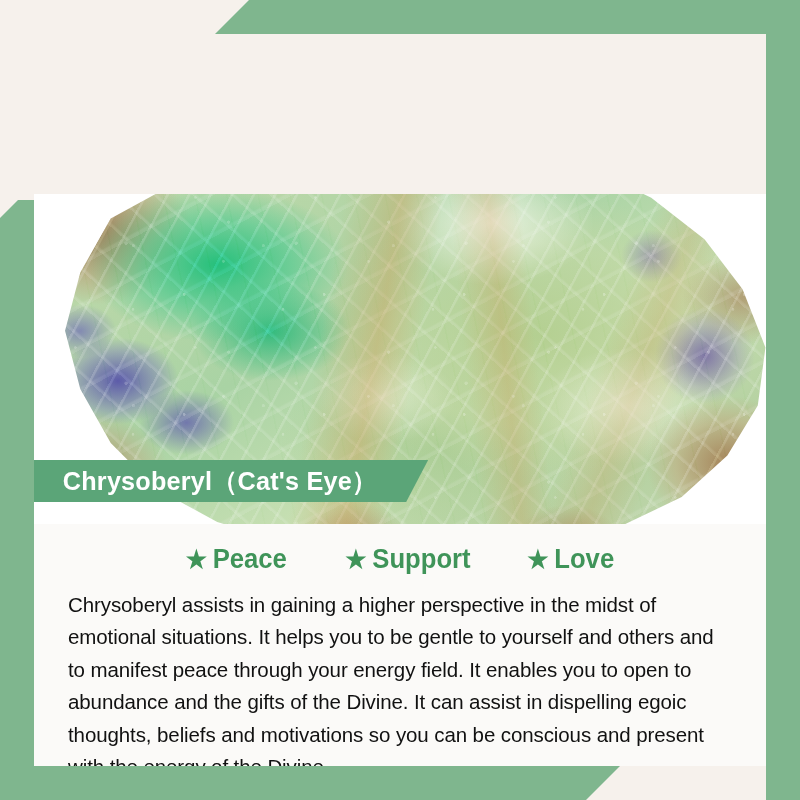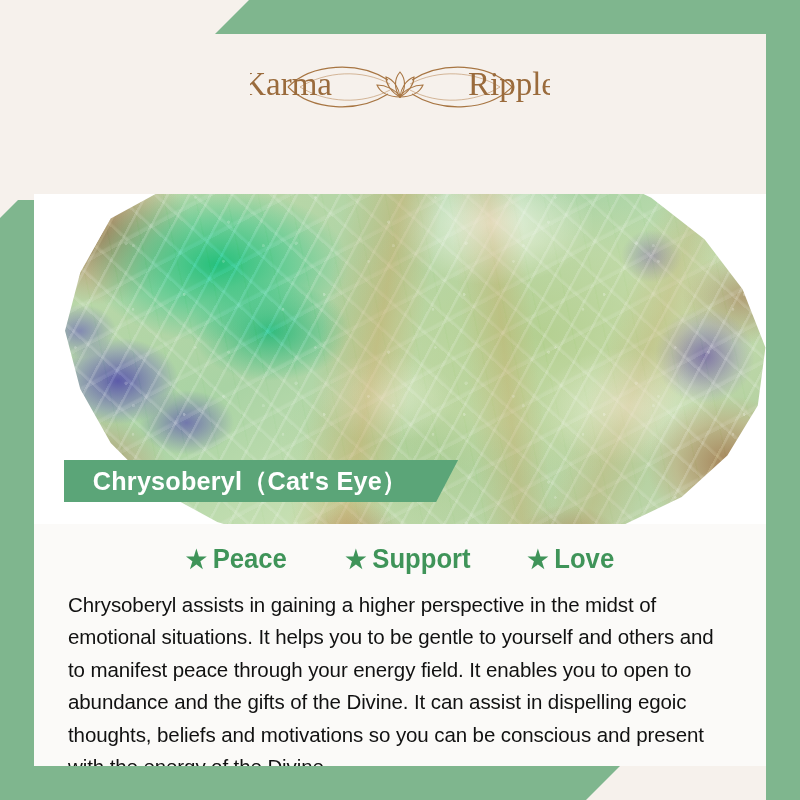--- a/index.html
+++ b/index.html
@@ -165,21 +165,20 @@
   
   .name-banner {
     position:absolute;
     left:0; bottom:22px;
     height:42px;
     padding:0 46px 0 24px;
     background:#5ba578;
     display:flex; align-items:center;
     clip-path: polygon(0 0, 100% 0, calc(100% - 22px) 100%, 0 100%);
     z-index:4;
-    margin-left:30px;
   }
   .name-banner .name {
     font-family:"Liberation Sans Narrow","Liberation Sans", sans-serif;
     color:#ffffff;
     font-size:26px;
     font-weight:bold;
     letter-spacing:0.2px;
     white-space:nowrap;
     transform:scaleX(0.97);
   }
@@ -226,46 +225,20 @@
   <div class="frame-top"></div>
   <div class="frame-right"></div>
   <div class="frame-bottom"></div>
   <div class="frame-left"></div>
 </div>
 
 <div class="card">
 
   <div class="header">
 
-    <div class="logo-wrap">
-      <svg class="logo" width="300" height="66" viewBox="0 0 300 66">
-
-        <path d="M38 34 C 62 10, 108 8, 138 27" fill="none" stroke="#a77542" stroke-width="1.1"></path>
-        <path d="M162 27 C 192 8, 238 10, 262 34" fill="none" stroke="#a77542" stroke-width="1.1"></path>
-
-        <path d="M38 34 C 62 58, 108 60, 138 41" fill="none" stroke="#a77542" stroke-width="1.1"></path>
-        <path d="M162 41 C 192 60, 238 58, 262 34" fill="none" stroke="#a77542" stroke-width="1.1"></path>
-
-        <path d="M50 34 C 76 18, 112 16, 140 31" fill="none" stroke="#b98a5c" stroke-width="0.7" opacity="0.85"></path>
-        <path d="M160 31 C 188 16, 224 18, 250 34" fill="none" stroke="#b98a5c" stroke-width="0.7" opacity="0.85"></path>
-        <path d="M50 34 C 76 50, 112 52, 140 37" fill="none" stroke="#b98a5c" stroke-width="0.7" opacity="0.85"></path>
-        <path d="M160 37 C 188 52, 224 50, 250 34" fill="none" stroke="#b98a5c" stroke-width="0.7" opacity="0.85"></path>
-
-        <g stroke="#a77542" stroke-width="1.1" fill="none">
-          <path d="M150 44 C 144 36, 144 26, 150 19 C 156 26, 156 36, 150 44 Z"></path>
-          <path d="M150 44 C 141 39, 136 31, 136 24 C 144 27, 149 35, 150 44 Z"></path>
-          <path d="M150 44 C 159 39, 164 31, 164 24 C 156 27, 151 35, 150 44 Z"></path>
-          <path d="M150 44 C 138 44, 130 39, 127 32 C 136 32, 146 37, 150 44 Z"></path>
-          <path d="M150 44 C 162 44, 170 39, 173 32 C 164 32, 154 37, 150 44 Z"></path>
-        </g>
-
-        <text x="82" y="42" text-anchor="end" font-family="Liberation Serif, serif" font-size="33" fill="#9a6b3c">Karma</text>
-        <text x="218" y="42" text-anchor="start" font-family="Liberation Serif, serif" font-size="33" fill="#9a6b3c">Ripple</text>
-      </svg>
-    </div>
 
   </div>
 
   <div class="photo">
     <div class="photo-inner">
       <div class="stone">
         <div class="facets"></div>
         <div class="streaks"></div>
         <div class="grain"></div>
       </div>

